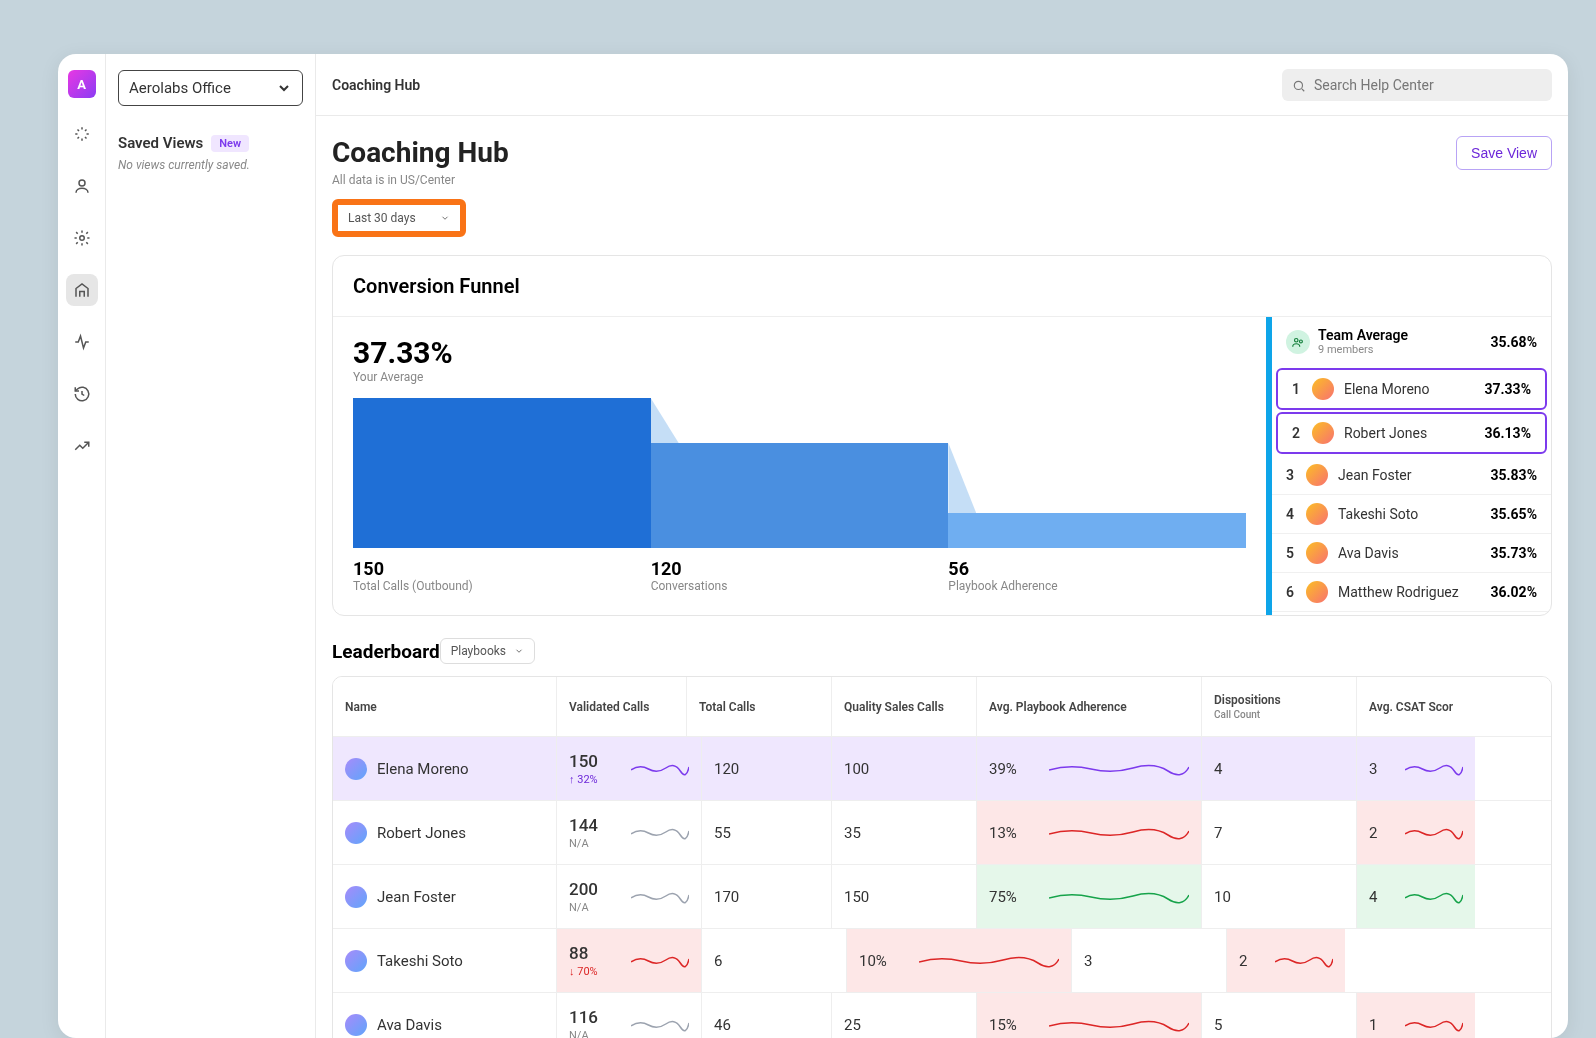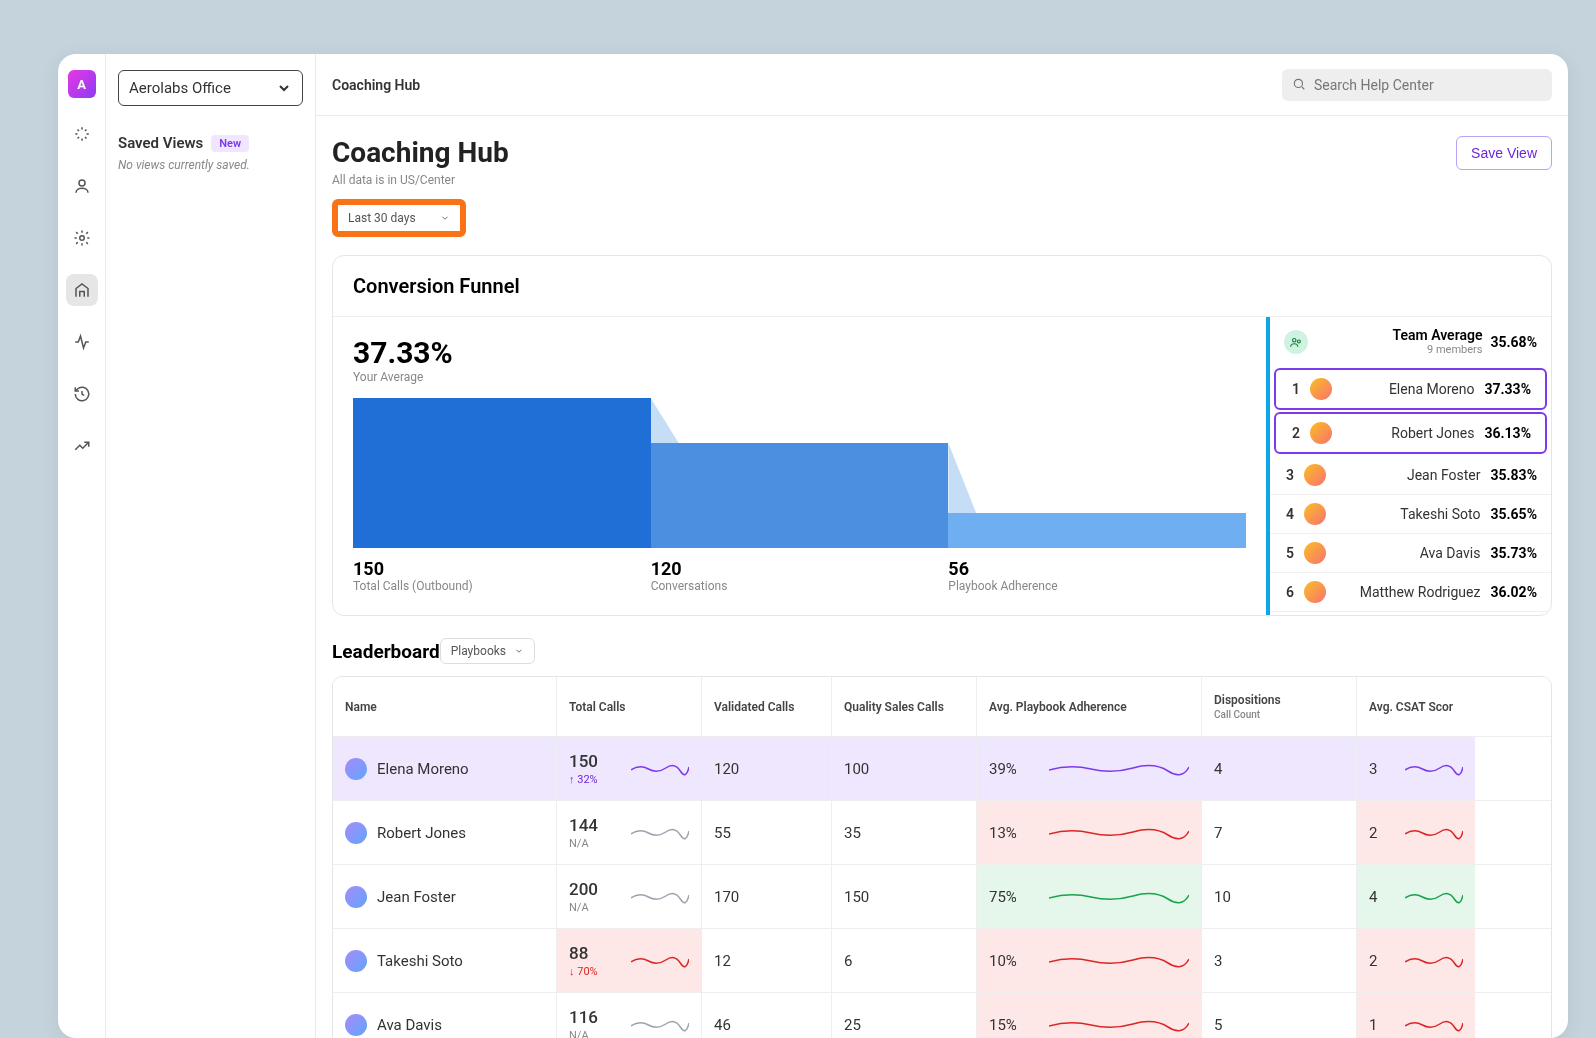--- a/index.html
+++ b/index.html
@@ -111,21 +111,21 @@
   justify-content: space-between;
   padding: 0 16px;
 }
 .crumb { font-weight: 600; color: #333; }
 .search {
   background: #eee;
   border-radius: 6px;
   width: 270px;
   padding: 8px 10px;
   display: flex;
-  align-items: flex-start;
+  align-items: flex-end;
   gap: 8px;
   color: #777;
   font-size: 14px;
 }
 .search svg { width: 14px; height: 14px; }
 .content {
   flex: 1;
   padding: 20px 16px;
   overflow: hidden;
 }
@@ -203,24 +203,23 @@
 .s3::after { display: none; }
 .stage-labels {
   display: flex;
   margin-top: 10px;
 }
 .stage-label { flex: 1; }
 .stage-num { font-size: 18px; font-weight: 700; }
 .stage-name { color: #888; font-size: 12px; }
 .ranking {
   width: 285px;
-  border-left: 4px solid #0ea5e9;
+  border-left: 6px solid #0ea5e9;
   overflow: hidden;
   position: relative;
-  text-align: right;
 }
 .team-avg-row {
   display: flex;
   align-items: center;
   gap: 8px;
   padding: 10px 14px;
 }
 .team-avg-icon {
   width: 24px; height: 24px; border-radius: 50%;
   background: #d0f3e1; color: #15803d;
@@ -511,22 +510,22 @@
           <svg width="10" height="10" viewBox="0 0 24 24" fill="none" stroke="currentColor" stroke-width="2">
               <path d="M6 9l6 6 6-6"></path>
             </svg>
         </div>
       </div>
 
       <div class="table-wrap">
         <div class="lb-table">
           <div class="lb-head">
             <div class="lb-cell c-name">Name</div>
+            <div class="lb-cell c-valid">Validated Calls</div>
             <div class="lb-cell c-total">Total Calls</div>
-            <div class="lb-cell c-valid">Validated Calls</div>
             <div class="lb-cell c-qual">Quality Sales Calls</div>
             <div class="lb-cell c-adh">Avg. Playbook Adherence</div>
             <div class="lb-cell c-disp">
               <span>Dispositions</span>
               <span class="head-sub">Call Count</span>
             </div>
             <div class="lb-cell c-csat">Avg. CSAT Scor</div>
           </div>
           <div id="lb-body">
               <div class="lb-row">
@@ -654,21 +653,20 @@
                   <div class="cell-with-spark">
                     <div>
                       <div class="val-main">88</div>
                       <div class="val-sub trend-down">↓ 70%</div>
                     </div>
                     <svg class="spark " viewBox="0 0 58 18">
                       <path d="M0 10 Q8.7 4 17.4 9 T34.8 8 T49.3 11 T58 7" fill="none" stroke="#dc2626" stroke-width="1.5"></path>
                     </svg>
                   </div>
                 </div>
-                <div class="lb-cell c-valid ">12</div>
                 <div class="lb-cell c-qual ">6</div>
                 <div class="lb-cell c-adh bad">
                   <div class="cell-with-spark">
                     <span>10%</span>
                     <svg class="spark spark-wide" viewBox="0 0 140 18">
                       <path d="M0 10 Q21 4 42 9 T84 8 T119 11 T140 7" fill="none" stroke="#dc2626" stroke-width="1.5"></path>
                     </svg>
                   </div>
                 </div>
                 <div class="lb-cell c-disp ">3</div>

